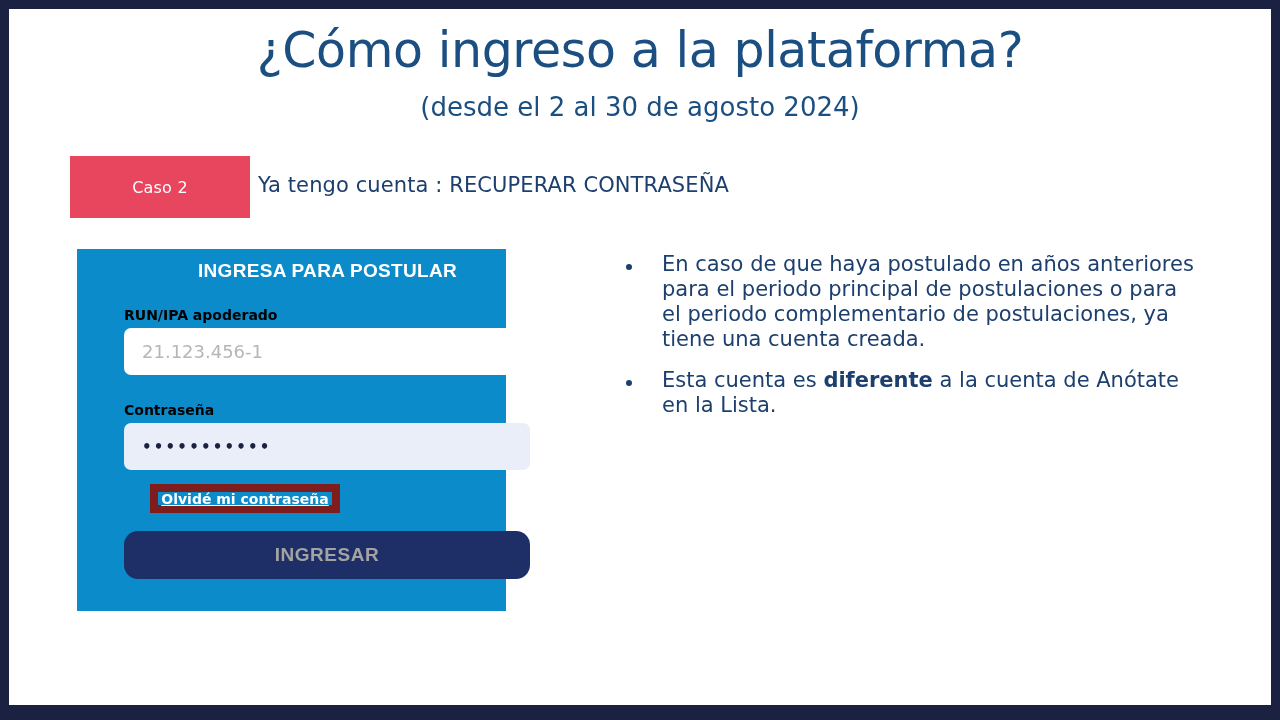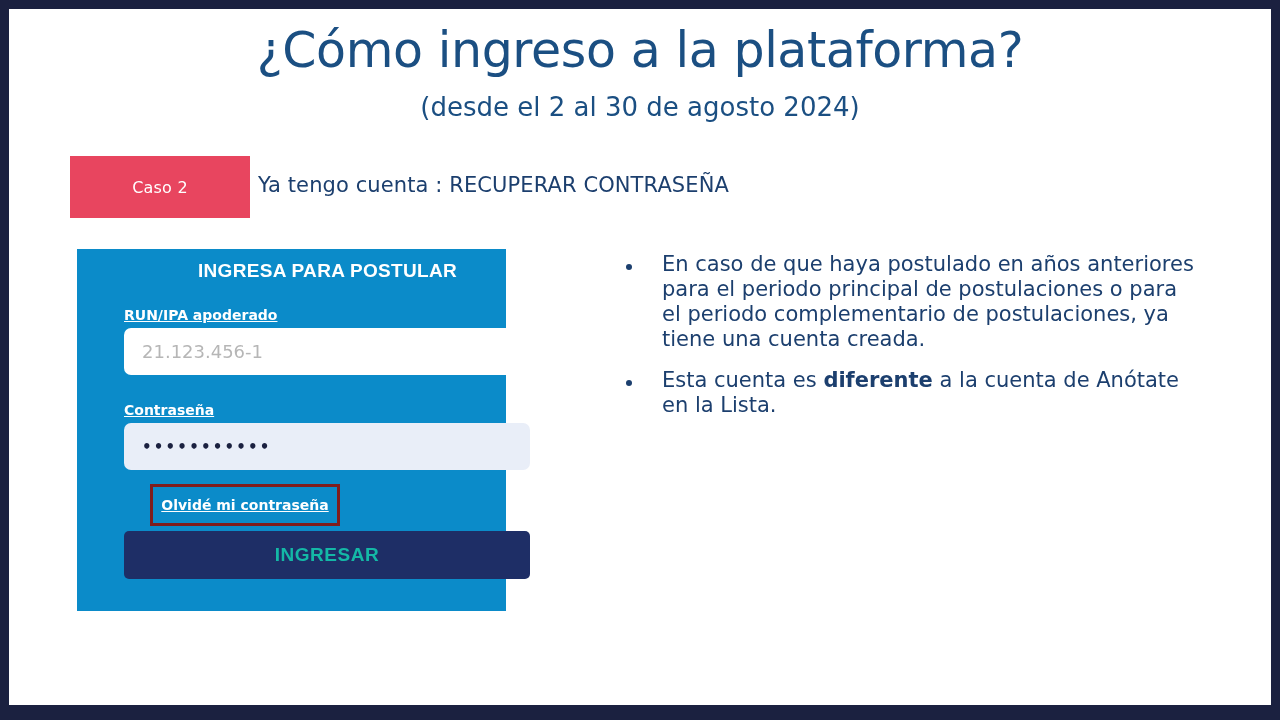--- a/index.html
+++ b/index.html
@@ -119,25 +119,24 @@
     text-align: center;
     color: #ffffff;
     font-family: "Liberation Sans", sans-serif;
     font-size: 19px;
     font-weight: 700;
     letter-spacing: 0.3px;
   }
   .field-label {
     position: absolute;
     left: 47px;
-    color: #ffffff;
+    color: #000000;
     font-family: "DejaVu Sans", sans-serif;
     font-size: 14px;
     font-weight: 700;
-    text-decoration: underline;
   }
   .label-run  { top: 58px; }
   .label-pass { top: 153px; }
 
   .text-input {
     position: absolute;
     left: 47px;
     width: 406px;
     height: 47px;
     border-radius: 7px;
@@ -161,22 +160,22 @@
     font-size: 15px;
     letter-spacing: 2.2px;
     font-weight: 700;
   }
 
   .forgot-wrap {
     position: absolute;
     left: 150px;
     top: 484px;
     width: 190px;
-    height: 42px;
-    border: 3px solid #7f1d1d;
+    height: 29px;
+    border: 8px solid #7f1d1d;
     box-sizing: border-box;
     display: flex;
     align-items: center;
     justify-content: center;
     background: transparent;
   }
   .forgot-link {
     color: #ffffff;
     font-family: "DejaVu Sans", sans-serif;
     font-size: 14px;
@@ -186,22 +185,22 @@
   }
 
   .submit-btn {
     position: absolute;
     left: 124px;
     top: 531px;
     width: 406px;
     height: 48px;
     background: #1e2e66;
     border: none;
-    border-radius: 5px;
-    color: #14b8a6;
+    border-radius: 14px;
+    color: #a3a3a3;
     font-family: "Liberation Sans", sans-serif;
     font-size: 19px;
     font-weight: 700;
     letter-spacing: 0.5px;
     cursor: pointer;
   }
 
   
   .bullets {
     position: absolute;

